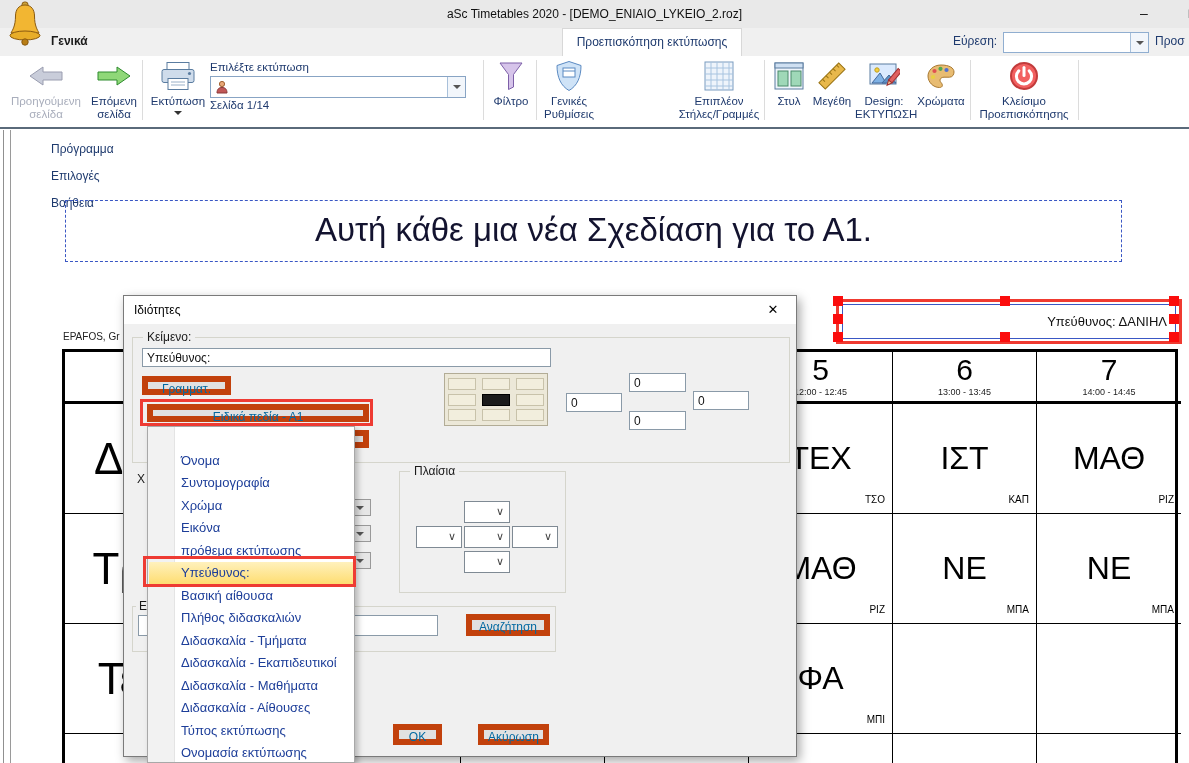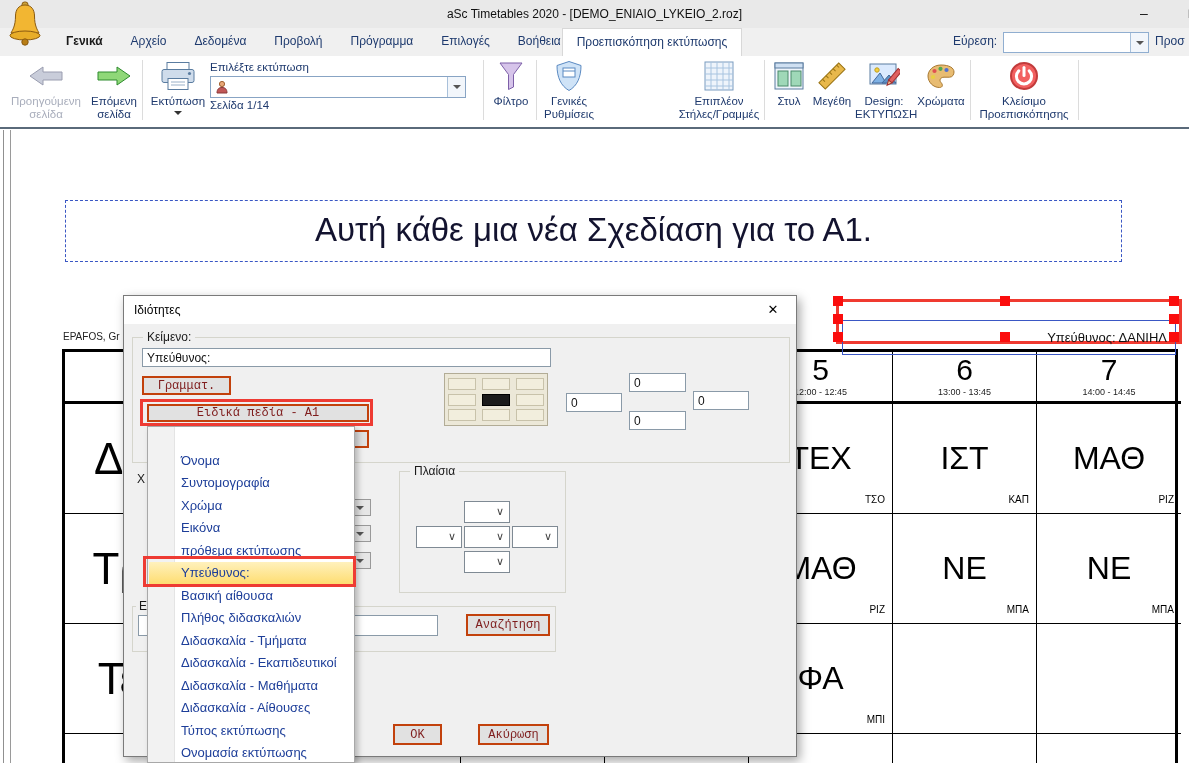--- a/index.html
+++ b/index.html
@@ -10,21 +10,21 @@
   
   .titlebar { position:absolute; left:0; top:0; width:1189px; height:28px; background:#e9e9e9; }
   .title-text { position:absolute; left:0; right:0; top:0; height:28px; line-height:28px;
                 text-align:center; font-size:12px; color:#111; }
   .winbtn { position:absolute; top:0; width:42px; height:28px; text-align:center; line-height:26px;
             font-size:14px; color:#222; cursor:default; }
   .bell { position:absolute; left:8px; top:1px; width:34px; height:46px; z-index:5; }
 
   
   .menubar { position:absolute; left:0; top:28px; width:1189px; height:28px; background:#f0f0f0; }
-  .mb-items { position:absolute; left:52px; top:0; height:28px; display:flex; }
+  .mb-items { position:absolute; left:37px; top:0; height:28px; display:flex;flex-direction:column; }
   .mb-item { padding:0 14px; line-height:27px; font-size:12px; color:#1e3a6e; white-space:nowrap; }
   .mb-item.first { font-weight:bold; color:#1a1a1a; }
   .mb-tab { position:absolute; left:562px; top:0; width:180px; height:28px; background:#fff;
             border:1px solid #d8d8d8; border-bottom:none; text-align:center; line-height:26px;
             font-size:12px; color:#1e3a6e; }
   .mb-search-label { position:absolute; left:953px; top:0; height:28px; line-height:27px; font-size:12px; color:#1e3a6e; }
   .mb-combo { position:absolute; left:1003px; top:4px; width:146px; height:21px; background:#fff;
               border:1px solid #90aed0; }
   .mb-combo input { position:absolute; left:0; top:0; width:126px; height:19px; border:none; outline:none;
                     font-size:12px; padding:0 4px; font-family:inherit; }
@@ -67,38 +67,38 @@
   .th-num { text-align:center; font-size:30px; color:#000; margin-top:1px; }
   .th-time { text-align:center; font-size:9px; color:#222; margin-top:0; }
   .day-cell { display:flex; align-items:center; justify-content:center; font-size:44px; color:#000; }
   .td-cell { display:flex; align-items:center; justify-content:center; }
   .subj { font-size:32px; color:#000; }
   .tch { position:absolute; right:7px; bottom:8px; font-size:10px; color:#000; }
 
   
   .sel { position:absolute; left:836px; top:297px; width:346px; height:47px; z-index:3; }
   .sel-red { position:absolute; left:0; top:2px; width:346px; height:45px; border:3px solid #f03a30; }
-  .sel-blue { position:absolute; left:6px; top:23px; width:334px; height:35px; border:1px solid #3a57c4;
+  .sel-blue { position:absolute; left:6px; top:7px; width:334px; height:35px; border:1px solid #3a57c4;
               line-height:33px; text-align:right; padding-right:8px; font-size:13px; color:#111; }
   .hdl { position:absolute; width:10px; height:10px; background:#fb0d0d; }
 
   
   .dlg { position:absolute; left:123px; top:295px; width:674px; height:462px; background:#f0f0f0;
          border:1px solid #7a7a7a; box-shadow:3px 4px 10px rgba(0,0,0,.35); z-index:10; }
   .dlg-titlebar { position:absolute; left:0; top:0; right:0; height:28px; background:#fff; }
   .dlg-title { position:absolute; left:10px; top:0; line-height:28px; font-size:12px; color:#000; }
   .dlg-close { position:absolute; right:0; top:0; width:46px; height:28px; text-align:center;
                line-height:28px; font-size:13px; color:#000; }
   .grp { position:absolute; border:1px solid #d5d5cc; }
   .grp-label { position:absolute; top:-8px; left:10px; background:#f0f0f0; padding:0 4px;
                font-size:12px; color:#1a1a1a; line-height:14px; }
   .winput { position:absolute; background:#fff; border:1px solid #8a9aa8; font-size:12px;
             padding:0 4px; font-family:inherit; color:#111; }
-  .wbtn { position:absolute; background:#e1e1e1; border:2px solid #c2410c; font-size:12px;
-          font-family:Liberation Mono, monospace; color:#7f1d1d; text-align:center; }
+  .wbtn { position:absolute; background:#e1e1e1; border:6px solid #c2410c; font-size:12px;
+          font-family:Liberation Sans, sans-serif; color:#0369a1; text-align:center; }
   .align-grid { position:absolute; left:320px; top:77px; width:104px; height:53px; background:#ece8d8;
                 border:1px solid #b2ac96; display:flex; flex-wrap:wrap; padding:4px 3px; gap:3px;
                 align-content:space-between; justify-content:space-between; }
   .ag-cell { width:28px; height:12px; background:#f2eedd; border:1px solid #c8c2aa; }
   .ag-cell.on { background:#1b1b1b; border-color:#000; }
   .fcombo { position:absolute; width:46px; height:22px; background:#fff; border:1px solid #7f8a94; }
   .fcombo .chev { position:absolute; right:5px; top:3px; font-size:11px; color:#444; }
   .frag-drop { position:absolute; width:22px; height:17px; background:#e6e6e6; border:1px solid #999;
                display:flex; align-items:center; justify-content:center; }
   .dlg-small-label { position:absolute; font-size:12px; color:#1a1a1a; }

